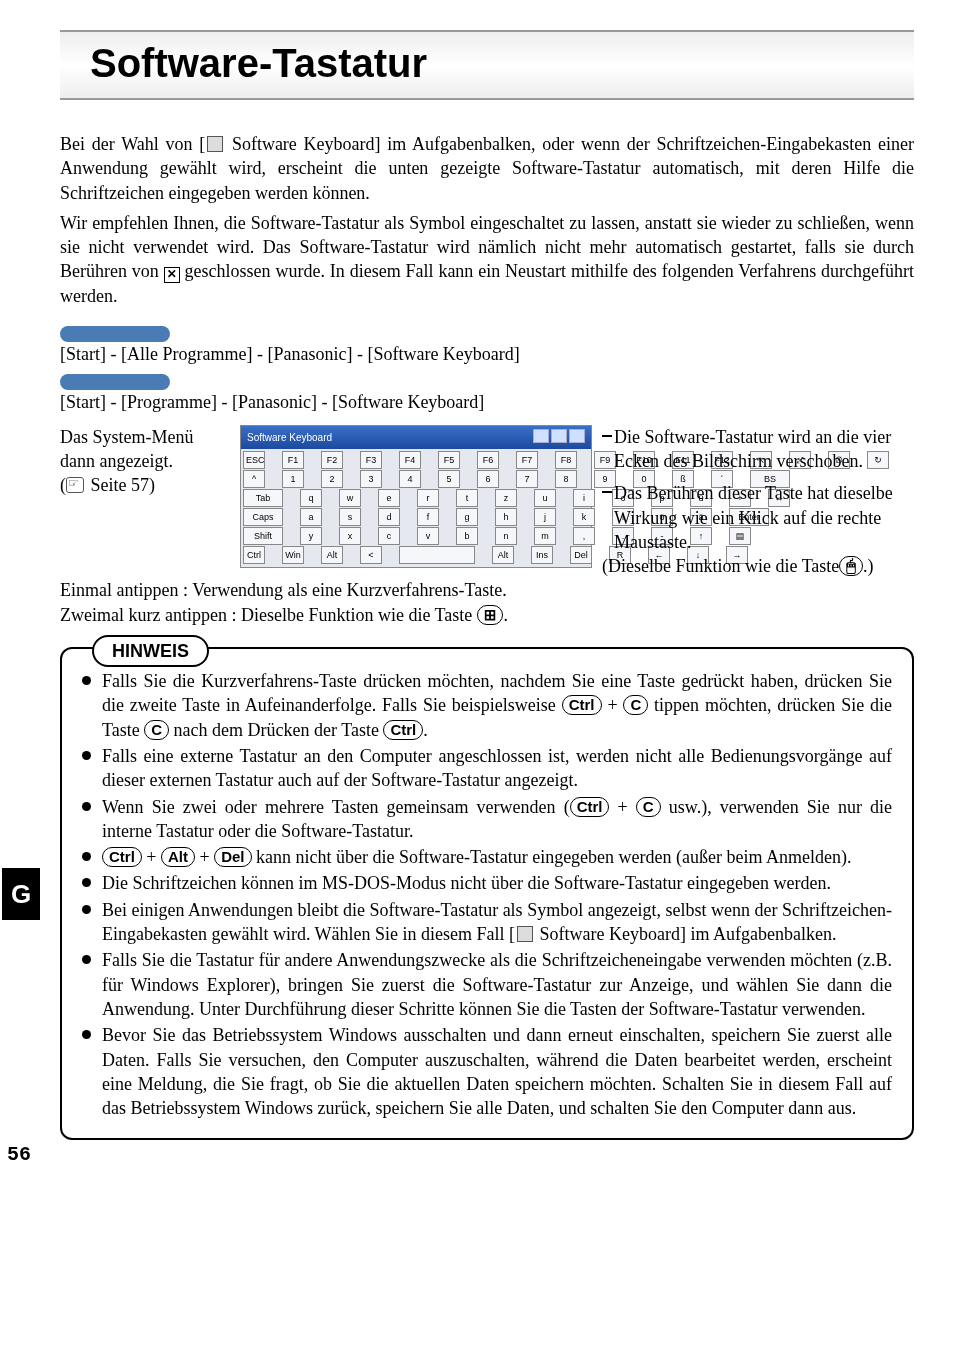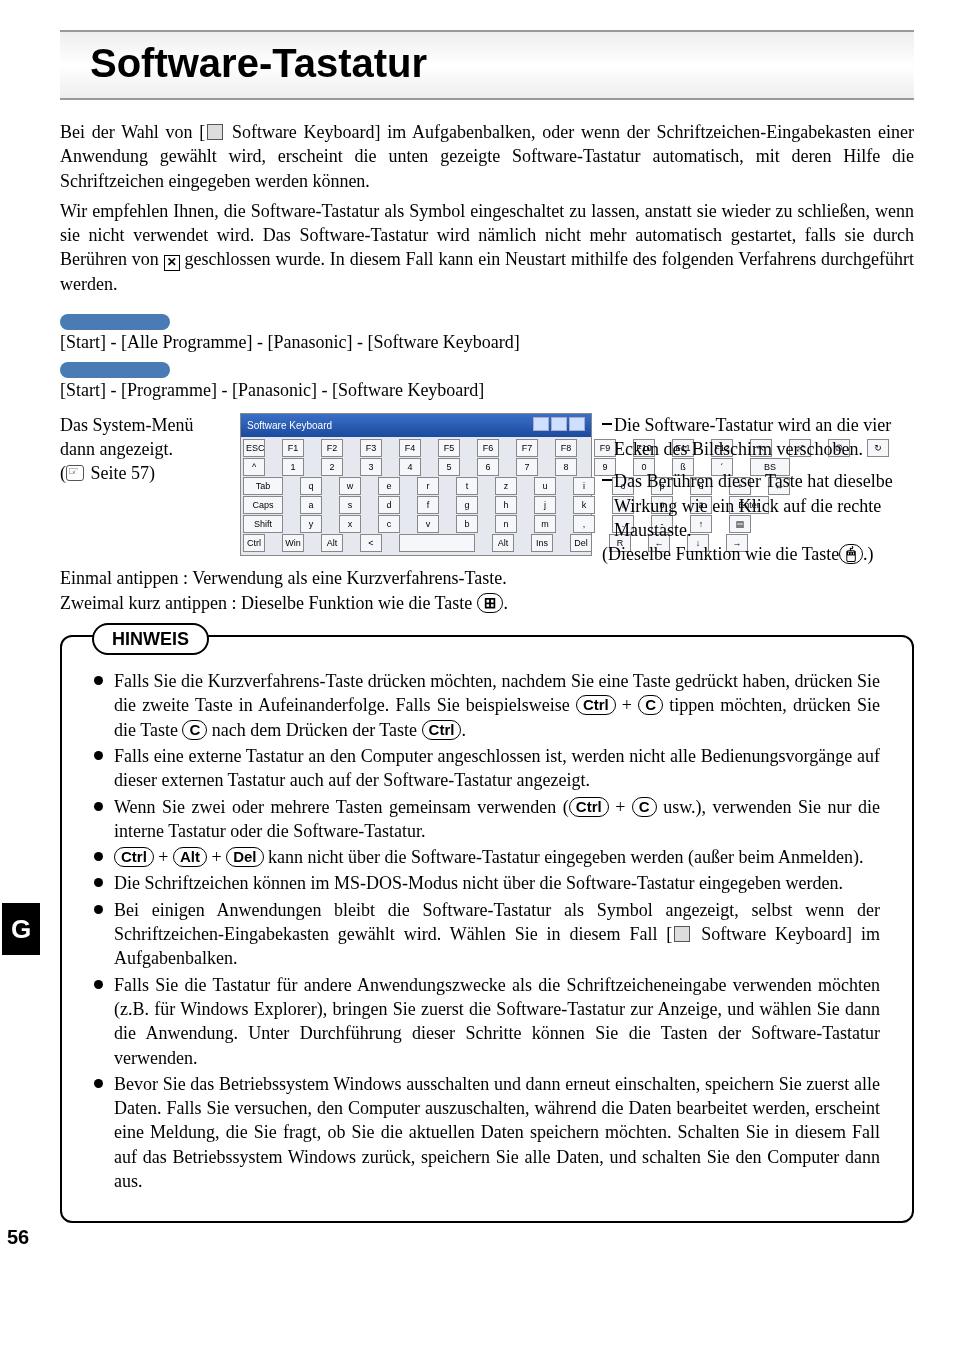--- a/index.html
+++ b/index.html
@@ -15,21 +15,21 @@
     width: 954px;
     margin: 0 auto;
     padding: 30px 40px 40px 60px;
     box-sizing: border-box;
   }
   .title-band {
     border-top: 2px solid #999;
     border-bottom: 2px solid #999;
     background: linear-gradient(to bottom, #eee 0%, #fff 50%, #eee 100%);
     padding: 4px 0 8px 30px;
-    margin-bottom: 20px;
+    margin-bottom: 32px;
   }
   .title-band h1 {
     margin: 0;
     font-size: 40px;
     font-weight: bold;
     font-family: Arial, sans-serif;
   }
   .body-text {
     text-align: justify;
   }
@@ -128,21 +128,21 @@
     border: 2px solid #000;
     border-radius: 18px;
     padding: 2px 18px;
     font-family: Arial, sans-serif;
     font-weight: bold;
     font-size: 18px;
   }
   .hinweis-list {
     list-style: none;
     padding: 0;
-    margin: 12px;
+    margin: 0;
   }
   .hinweis-list li {
     position: relative;
     padding-left: 20px;
     text-align: justify;
     margin-bottom: 2px;
   }
   .hinweis-list li::before {
     content: "";
     position: absolute;
@@ -176,21 +176,21 @@
     font-family: Arial, sans-serif;
     font-size: 26px;
     font-weight: bold;
     text-align: center;
     line-height: 52px;
   }
   .page-num {
     position: absolute;
     left: -55px;
     bottom: -30px;
-    font-family: Liberation Sans, sans-serif;
+    font-family: Liberation Mono, monospace;
     font-size: 20px;
     font-weight: bold;
   }
   .rel { position: relative; }
   .ref-icon {
     display:inline-block; width:16px; height:14px; border:1px solid #555; border-radius:3px;
     position:relative; vertical-align:-2px; margin-right:2px;
   }
   .ref-icon::after{
     content:"☞"; position:absolute; left:1px; top:-3px; font-size:12px;

